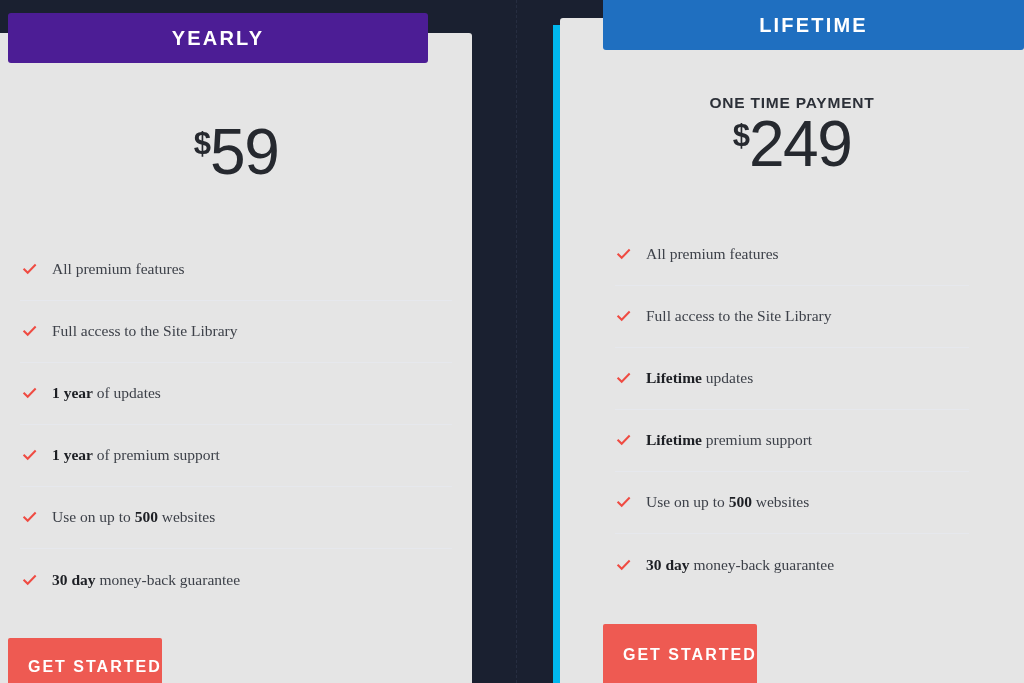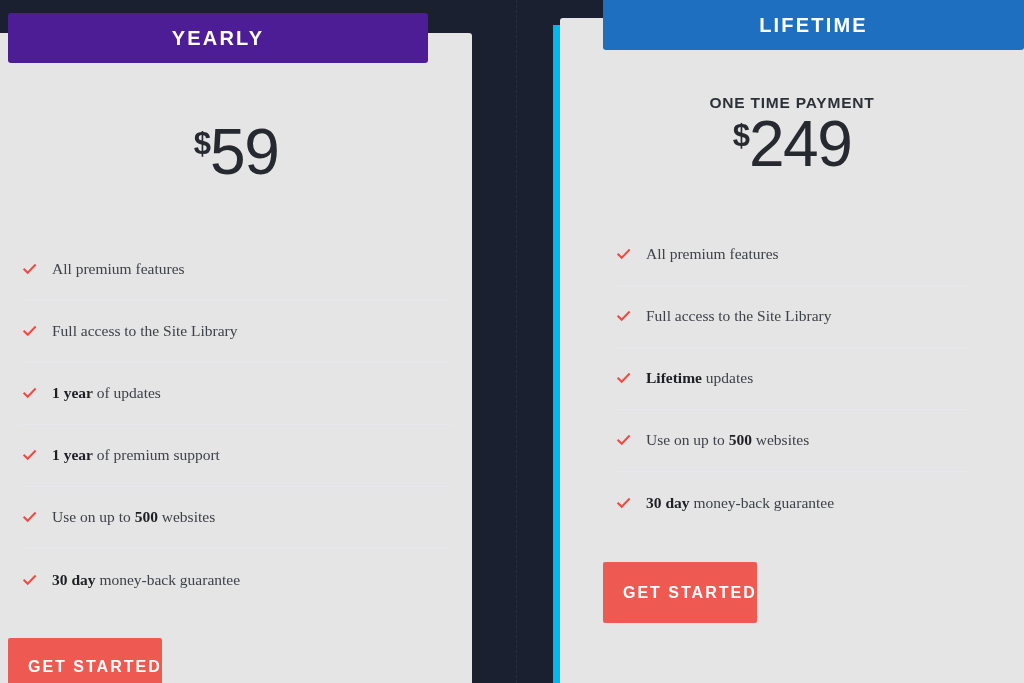--- a/index.html
+++ b/index.html
@@ -277,20 +277,26 @@
         <li class="feature">
           <svg class="check-icon" viewBox="0 0 20 20">
             <path d="M2.2 9.9 L3.9 8.1 L7.9 12.2 L16.4 3.3 L18.1 5.0 L7.9 15.7 Z" fill="#ef4b42"></path>
           </svg>
           <span class="feature-text"><b>Lifetime</b> updates</span>
         </li>
         <li class="feature">
           <svg class="check-icon" viewBox="0 0 20 20">
             <path d="M2.2 9.9 L3.9 8.1 L7.9 12.2 L16.4 3.3 L18.1 5.0 L7.9 15.7 Z" fill="#ef4b42"></path>
           </svg>
+          <span class="feature-text"><b>Lifetime</b> premium support</span>
+        </li>
+        <li class="feature">
+          <svg class="check-icon" viewBox="0 0 20 20">
+            <path d="M2.2 9.9 L3.9 8.1 L7.9 12.2 L16.4 3.3 L18.1 5.0 L7.9 15.7 Z" fill="#ef4b42"></path>
+          </svg>
           <span class="feature-text">Use on up to <b>500</b> websites</span>
         </li>
         <li class="feature">
           <svg class="check-icon" viewBox="0 0 20 20">
             <path d="M2.2 9.9 L3.9 8.1 L7.9 12.2 L16.4 3.3 L18.1 5.0 L7.9 15.7 Z" fill="#ef4b42"></path>
           </svg>
           <span class="feature-text"><b>30 day</b> money-back guarantee</span>
         </li>
       </ul>
 

